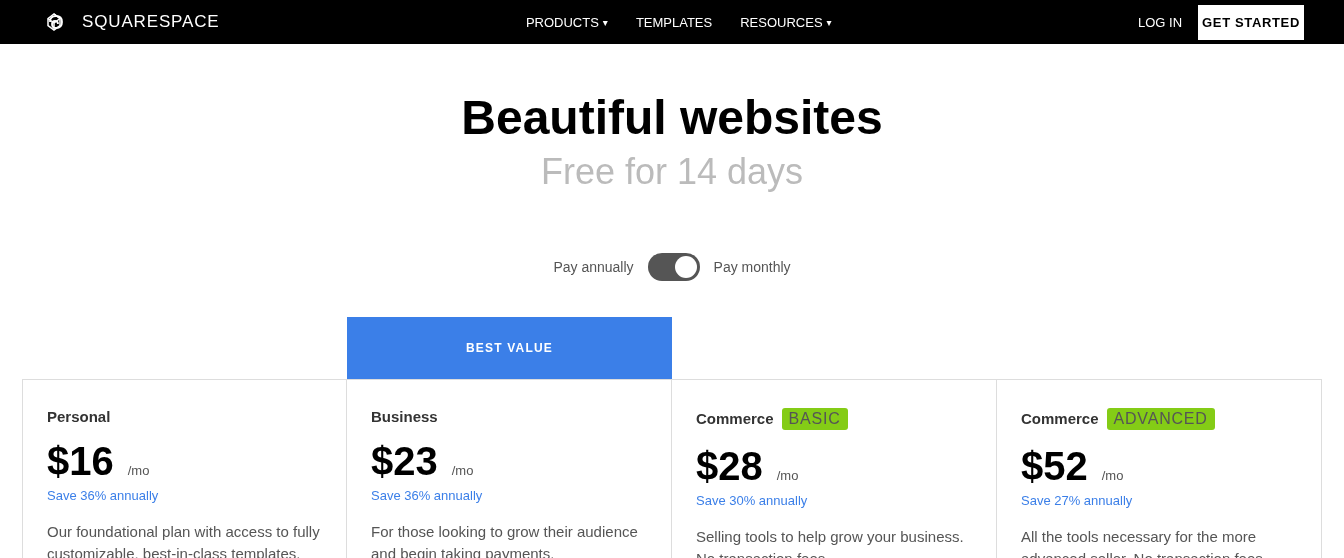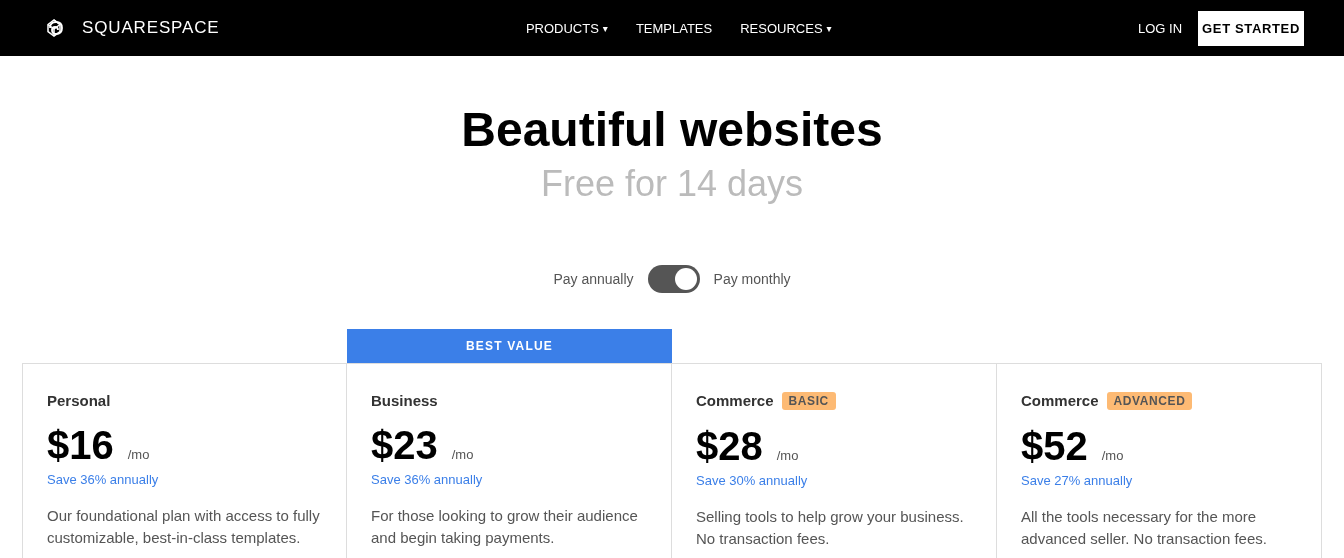--- a/index.html
+++ b/index.html
@@ -1,21 +1,21 @@
 <!DOCTYPE html>
 <html><head>
   <meta charset="utf-8">
   <style>
     * { margin: 0; padding: 0; box-sizing: border-box; }
     body { font-family: -apple-system, BlinkMacSystemFont, 'Helvetica Neue', Arial, sans-serif; background: #fff; width: 1344px; overflow-x: hidden; }
 
     
     nav {
       display: flex; align-items: center; justify-content: space-between;
-      background: #000; color: #fff; padding: 0 40px; height: 56px;
+      background: #000; color: #fff; padding: 0 40px; height: 44px;
     }
     .nav-logo { display: flex; align-items: center; gap: 10px; }
     .nav-logo-icon { width: 32px; height: 32px; }
     .nav-logo-text { color: #fff; font-size: 17px; font-weight: 500; letter-spacing: 0.05em; }
     .nav-links { display: flex; gap: 28px; align-items: center; }
     .nav-link { color: #fff; font-size: 13px; cursor: pointer; display: flex; align-items: center; gap: 4px; text-decoration: none; }
     .nav-chevron { font-size: 10px; }
     .nav-actions { display: flex; align-items: center; gap: 16px; }
     .nav-login { color: #fff; font-size: 13px; cursor: pointer; }
     .nav-get-started {
@@ -47,21 +47,21 @@
 
     .plan-card {
       border: 1px solid #ddd; padding: 28px 24px 0; margin-top: 0;
       background: #fff; position: relative; display: flex; flex-direction: column;
     }
     .plan-card.highlighted { border-color: #ddd; margin-top: 0; }
     .plan-card + .plan-card { border-left: none; }
 
     .plan-name { font-size: 15px; font-weight: 600; color: #333; margin-bottom: 14px; display: flex; align-items: center; gap: 8px; }
     .plan-badge {
-      background: #fdba74; color: #555; font-size: 12px; font-weight: 700;
+      background: #84cc16; color: #555; font-size: 16px; font-weight: 400;
       padding: 2px 7px; border-radius: 3px; letter-spacing: 0.05em; text-transform: uppercase;
     }
 
     .plan-price { display: flex; align-items: baseline; gap: 14px; margin-bottom: 4px; }
     .plan-price-amount { font-size: 40px; font-weight: 700; color: #000; }
     .plan-price-period { font-size: 13px; color: #555; }
 
     .plan-save { color: #3b7fe8; font-size: 13px; margin-bottom: 18px; }
 
     .plan-desc { font-size: 15px; color: #555; line-height: 1.5; margin-bottom: 24px; flex-grow: 1; }
@@ -115,21 +115,21 @@
     <div class="toggle-knob"></div>
   </div>
   <span class="billing-label">Pay monthly</span>
 </div>
 
 <div class="plans-section">
   <div style="max-width:1300px; margin: 0 auto; position: relative;">
 
     <div style="display:grid; grid-template-columns: repeat(4,1fr);">
       <div></div>
-      <div style="background:#3b7fe8; color:#fff; text-align:center; font-size:12px; font-weight:700; letter-spacing:0.1em; padding:10px;">
+      <div style="background:#3b7fe8; color:#fff; text-align:center; font-size:12px; font-weight:700; letter-spacing:0.1em; padding:24px;">
         <span>BEST VALUE</span>
       </div>
       <div></div>
       <div></div>
     </div>
     <div class="plans-grid" id="plans-grid" style="display:grid; grid-template-columns: repeat(4,1fr);">
     <div class="plan-card">
     <div class="plan-name">
       Personal
     </div>

